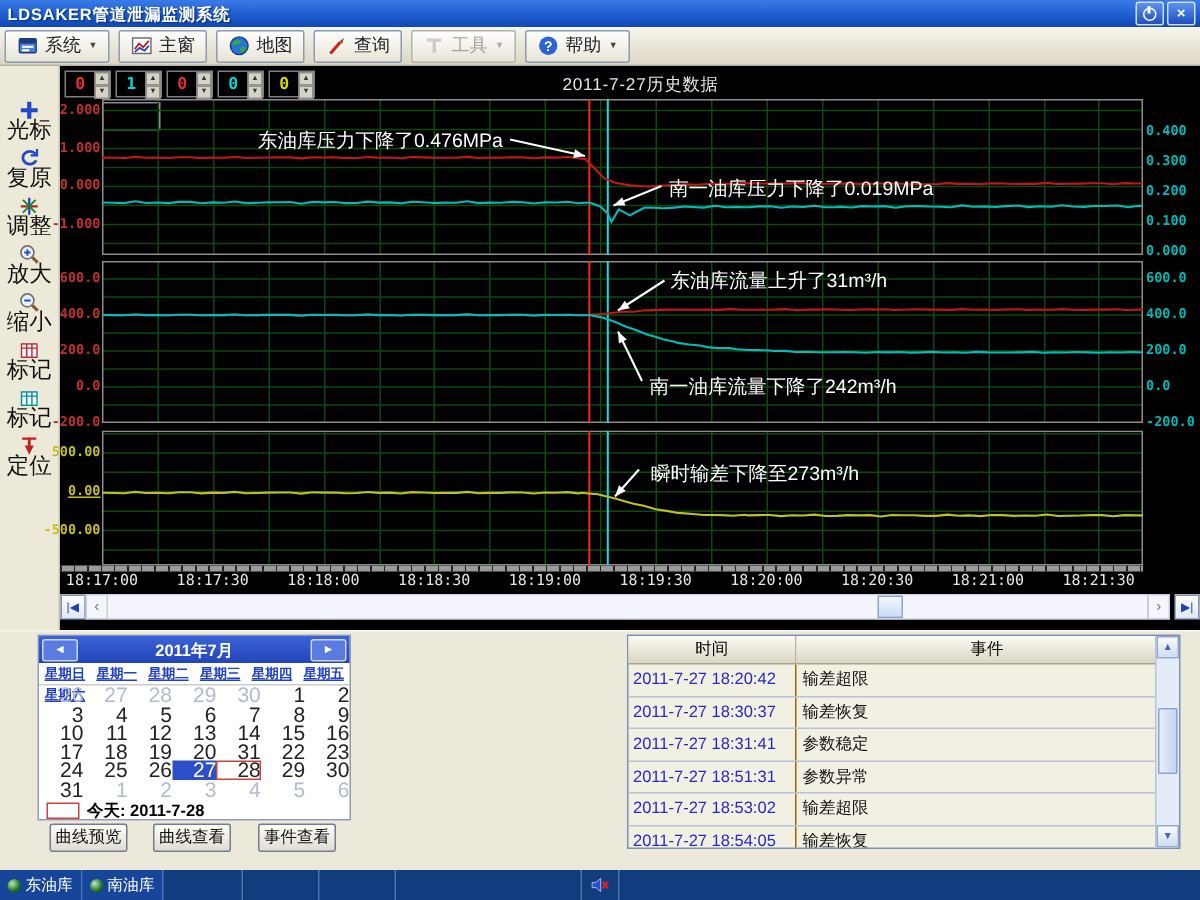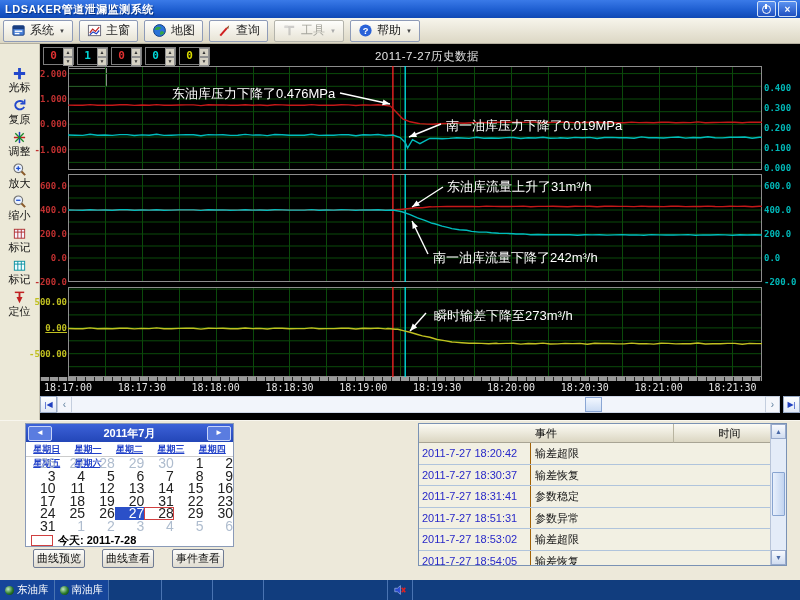--- a/index.html
+++ b/index.html
@@ -27,21 +27,21 @@
   .tool-btn.disabled{color:#A4A49C;border-color:#B4B4AC}
   .tool-btn.disabled svg{opacity:.45;filter:grayscale(1)}
   .tb-ic{display:flex;align-items:center}
   .tb-dd{font-size:6px;color:#444;margin-left:1px}
   .tool-btn.disabled .tb-dd{color:#AAA}
   
   .sidebar{position:absolute;left:0;top:44px;width:40px;height:376px;background:#ECE9D8;
     border-right:1px solid #C8C4B4;box-sizing:border-box;padding-top:22px}
   .side-item{width:100%;text-align:center;margin-bottom:5px;cursor:pointer}
   .side-item .ic{display:block;height:15px;line-height:15px}
-  .side-item .lb{display:block;font-size:11px;line-height:12px;color:#111}
+  .side-item .lb{display:block;font-size:15px;line-height:12px;color:#111}
   
   .main{position:absolute;left:40px;top:44px;width:760px;height:376px;background:#000}
   .spinrow{position:absolute;left:3px;top:3px;display:flex}
   .spin{width:29px;height:16px;border:1px solid #7E7E7E;background:#000;display:flex;margin-right:3px}
   .spin-v{flex:1;font-size:11px;font-weight:bold;text-align:center;line-height:15px;
     font-family:"DejaVu Sans Mono",monospace}
   .spin-ud{width:10px;display:flex;flex-direction:column}
   .spin-u,.spin-d{flex:1;font-size:5px;line-height:7px;background:#D6D2C4;color:#333;
     text-align:center;border:1px solid #909090;cursor:pointer}
   .chart-title{position:absolute;left:14px;right:0;top:5px;text-align:center;color:#E4E4E4;
@@ -74,21 +74,21 @@
   
   .bottom{position:absolute;left:0;top:420px;width:800px;height:160px;background:#EDE9DA;
     border-top:1px solid #F8F6EE}
   .calendar{position:absolute;left:25px;top:2px;width:209px;height:124px;background:#fff;
     border:1px solid #8A9AB8;box-sizing:border-box}
   .cal-head{height:18px;background:linear-gradient(180deg,#3C62D8,#2346B8);display:flex;
     align-items:center;color:#fff;font-weight:bold;font-size:11px}
   .cal-nav{width:22px;height:13px;margin:0 2px;background:#5A7CE0;border:1px solid #C8D4F8;
     color:#fff;font-size:8px;line-height:12px;text-align:center;border-radius:2px;cursor:pointer}
   .cal-title{flex:1;text-align:center}
-  .cal-dhrow{display:grid;grid-template-columns:repeat(5,1fr);height:14px;border-bottom:1px solid #CCC}
+  .cal-dhrow{display:grid;grid-template-columns:repeat(6,1fr);height:14px;border-bottom:1px solid #CCC}
   .cal-dh{font-size:9px;color:#2040C8;text-decoration:underline;text-align:center;
     line-height:14px;font-weight:bold;white-space:nowrap}
   .cal-grid{display:grid;grid-template-columns:repeat(7,1fr);grid-auto-rows:12.6px}
   .cal-d{font-size:14px;text-align:right;line-height:12.6px;color:#222;cursor:pointer}
   .cal-d.muted{color:#AEBCCE}
   .cal-d.sel{background:#2B50C8;color:#fff}
   .cal-d.today{outline:1px solid #D04040;outline-offset:-1px}
   .cal-today{height:15px;display:flex;align-items:center;padding-left:5px}
   .today-box{width:20px;height:9px;border:1px solid #D04040;background:#fff}
   .today-lb{font-size:11px;font-weight:bold;margin-left:5px;color:#000}
@@ -569,22 +569,22 @@
         <span class="today-lb">今天: 2011-7-28</span>
       </div>
     </div>
     <div class="actions">
       <div class="act-btn">曲线预览</div>
       <div class="act-btn">曲线查看</div>
       <div class="act-btn">事件查看</div>
     </div>
     <div class="etable">
       <div class="ehead">
+        <div class="eh t">时间</div>
         <div class="eh e">事件</div>
-        <div class="eh t">时间</div>
       </div>
       <div class="erows">
           <div class="erow">
             <span class="ecell t">2011-7-27 18:20:42</span>
             <span class="ecell e">输差超限</span>
           </div>
           <div class="erow">
             <span class="ecell t">2011-7-27 18:30:37</span>
             <span class="ecell e">输差恢复</span>
           </div>

